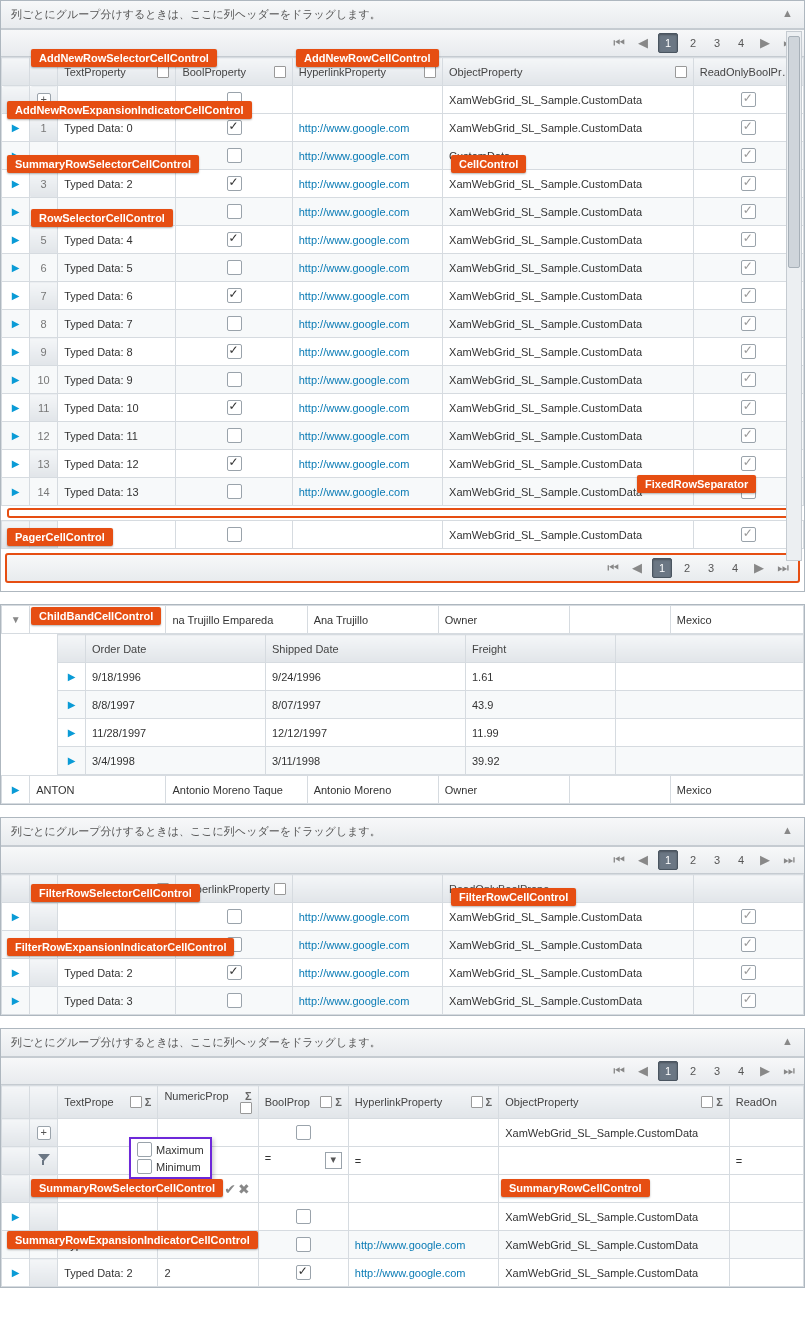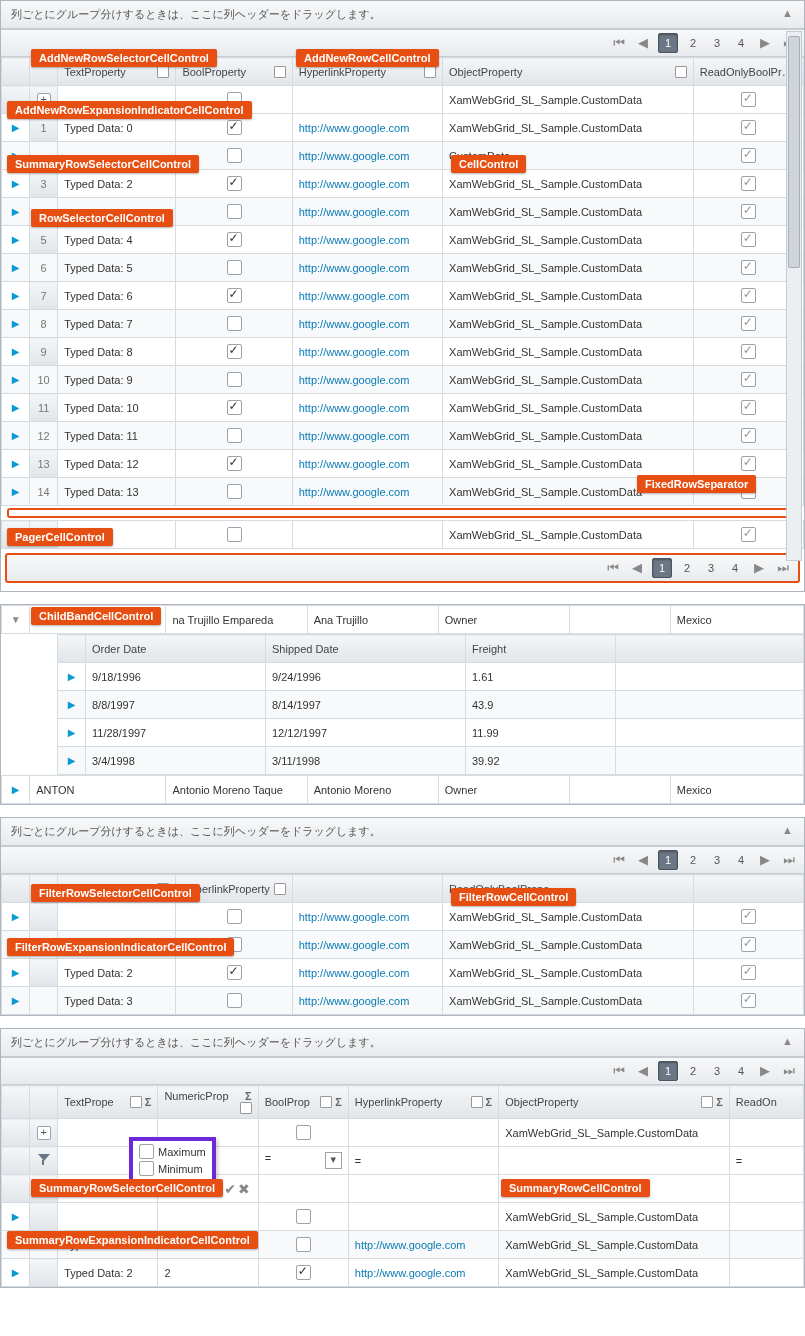--- a/index.html
+++ b/index.html
@@ -28,21 +28,21 @@
 .label-tag{display:inline-block;background:#e64e12;color:#fff;font-weight:bold;font-size:11px;padding:3px 8px;border-radius:2px;box-shadow:0 1px 2px rgba(0,0,0,.3);white-space:nowrap}
 .label-pos{position:absolute;z-index:10}
 .orange-box{border:2px solid #e64e12;border-radius:3px}
 .plus{display:inline-block;width:12px;height:12px;border:1px solid #9aa3ab;border-radius:2px;text-align:center;line-height:10px;color:#555;background:#fff}
 .band-header{background:linear-gradient(#f4f6f8,#dfe3e8);border:1px solid #c5cbd1;padding:4px 8px}
 .band-header .tri{color:#888;margin-right:6px;display:inline-block}
 .filter-op{display:inline-block;width:15px;height:15px;border:1px solid #9aa3ab;background:#fff;text-align:center;line-height:13px;color:#555;float:right}
 .filter-text{color:#888}
 .scroll-v{position:absolute;right:2px;top:30px;bottom:30px;width:14px;background:#eceff2;border:1px solid #c5cbd1}
 .scroll-thumb{position:absolute;left:1px;right:1px;background:#cfd5db;border:1px solid #a7b0b8;border-radius:2px}
-.summary-popup{position:absolute;background:#fff;border:4px solid #6d28d9;box-shadow:2px 2px 4px rgba(0,0,0,.2);padding:2px;z-index:5}
+.summary-popup{position:absolute;background:#fff;border:2px solid #6d28d9;box-shadow:2px 2px 4px rgba(0,0,0,.2);padding:2px;z-index:5}
 .summary-popup .opt{display:flex;align-items:center;gap:4px;padding:1px 4px}
 .confirm{color:#888;font-size:14px;margin-right:2px}
 .sigma-icon{display:inline-block;width:14px;height:14px;border:1px solid #9aa3ab;background:#eef1f4;text-align:center;line-height:13px;font-weight:bold;color:#555;font-size:10px}
 .funnel{display:inline-block;width:14px;height:14px;position:relative}
 .funnel::before{content:"";position:absolute;top:1px;left:1px;border-left:6px solid transparent;border-right:6px solid transparent;border-top:7px solid #6b7784}
 .funnel::after{content:"";position:absolute;top:7px;left:5px;width:2px;height:5px;background:#6b7784}
 .tri-right{color:#0a9bd6}
 .tri-down{color:#888}
 </style>
 </head>
@@ -324,21 +324,21 @@
             <tr>
               <td class="cell exp"><span class="tri-right">▶</span></td>
               <td class="cell">9/18/1996</td>
               <td class="cell">9/24/1996</td>
               <td class="cell">1.61</td>
               <td class="cell"></td>
             </tr>
             <tr class="alt">
               <td class="cell exp"><span class="tri-right">▶</span></td>
               <td class="cell">8/8/1997</td>
-              <td class="cell">8/14/1997</td>
+              <td class="cell">8/07/1997</td>
               <td class="cell">43.9</td>
               <td class="cell"></td>
             </tr>
             <tr>
               <td class="cell exp"><span class="tri-right">▶</span></td>
               <td class="cell">11/28/1997</td>
               <td class="cell">12/12/1997</td>
               <td class="cell">11.99</td>
               <td class="cell"></td>
             </tr>

